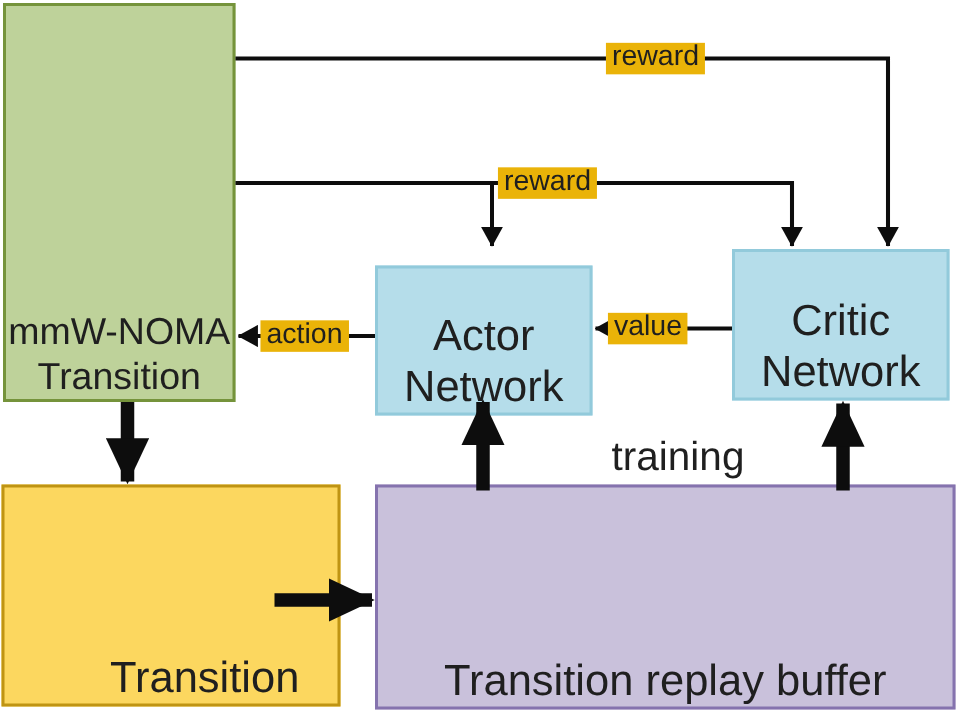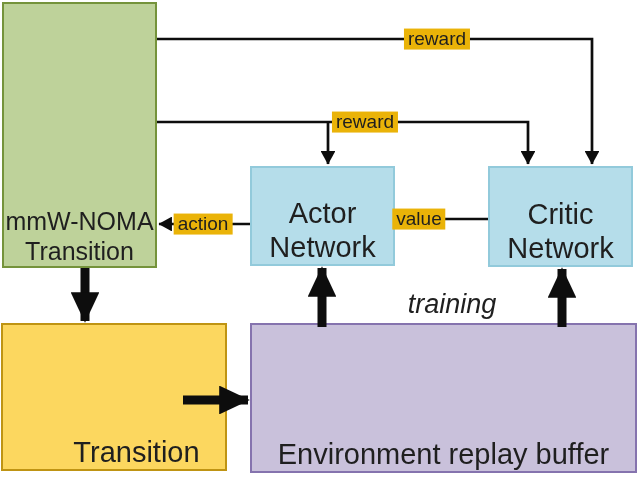--- a/index.html
+++ b/index.html
@@ -58,36 +58,36 @@
 </head>
 <body>
 
 <div class="canvas">
 
   <div class="box env" style="background-color: rgb(190, 210, 154); border-color: rgb(117, 147, 59);">
     <span>mmW-NOMA</span>
     <span>Transition</span>
   </div>
 
-  <div class="box actor" style="background-color: rgb(181, 221, 234); border-color: rgb(146, 202, 219);">
+  <div class="box actor" style="background-color: rgb(181, 221, 234); border-color: rgb(146, 202, 219); margin-top: 11px;">
     <span>Actor</span>
     <span>Network</span>
   </div>
 
   <div class="box critic" style="background-color: rgb(181, 221, 234); border-color: rgb(146, 202, 219);">
     <span>Critic</span>
     <span>Network</span>
   </div>
 
   <div class="box transition" style="background-color: rgb(252, 215, 95); border-color: rgb(191, 148, 19); padding-left: 45px;">
     <span>Transition</span>
   </div>
 
   <div class="box buffer" style="background-color: rgb(201, 193, 219); border-color: rgb(133, 115, 174);">
-    <span>Environment replay buffer</span>
+    <span>Transition replay buffer</span>
   </div>
 
   <svg class="wires" viewBox="0 0 640 479">
     <defs>
       <marker id="mthin" viewBox="0 0 5 5.5" refX="4.8" refY="2.75" markerWidth="5" markerHeight="5.5" orient="auto" markerUnits="strokeWidth">
         <path d="M0,0 L5,2.75 L0,5.5 Z" style="fill: rgb(13, 13, 13);"></path>
       </marker>
       <marker id="mthick" viewBox="0 0 3.4 3.2" refX="3.2" refY="1.6" markerWidth="3.4" markerHeight="3.2" orient="auto" markerUnits="strokeWidth">
         <path d="M0,0 L3.4,1.6 L0,3.2 Z" style="fill: rgb(13, 13, 13);"></path>
       </marker>
@@ -108,16 +108,16 @@
     <path class="edge edge-thick" d="M183,400 L248,400" marker-end="url(#mthick)" style="stroke: rgb(13, 13, 13);"></path>
 
     <path class="edge edge-thick" d="M322,327 L322,268" marker-end="url(#mthick)" style="stroke: rgb(13, 13, 13);"></path>
 
     <path class="edge edge-thick" d="M562,327 L562,269" marker-end="url(#mthick)" style="stroke: rgb(13, 13, 13);"></path>
   </svg>
 
   <span class="edge-label" style="left:437px; top:39px;">reward</span>
   <span class="edge-label" style="left:365px; top:122px;">reward</span>
   <span class="edge-label" style="left:203px; top:224px;">action</span>
-  <span class="edge-label" style="left:419px; top:219px;">value</span>
-  <span class="training-label" style="left:452px; top:305px;font-style:italic;">training</span>
+  <span class="edge-label" style="left:432px; top:219px;">value</span>
+  <span class="training-label" style="left:452px; top:305px;">training</span>
 
 </div>
 
 </body></html>

